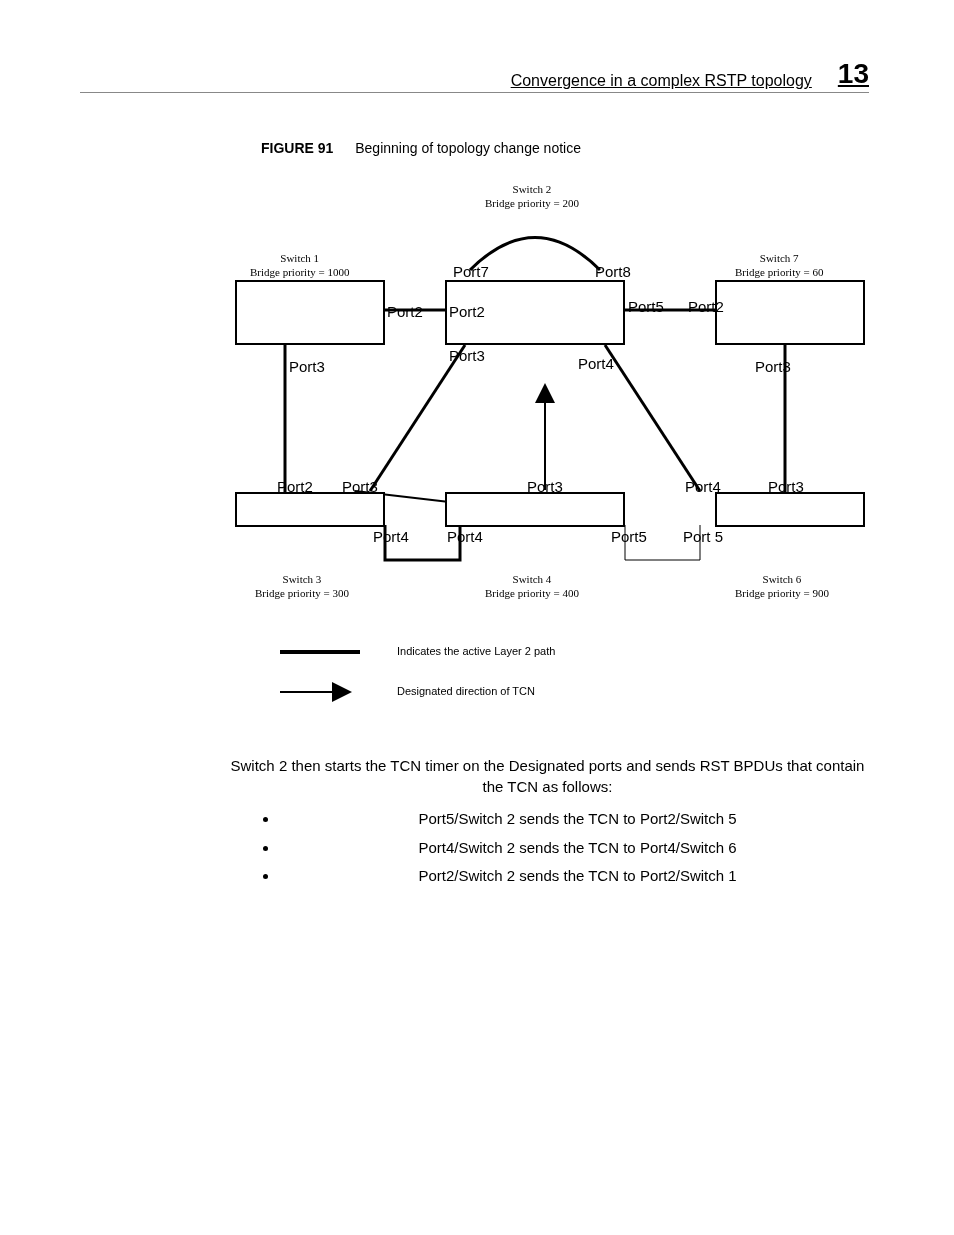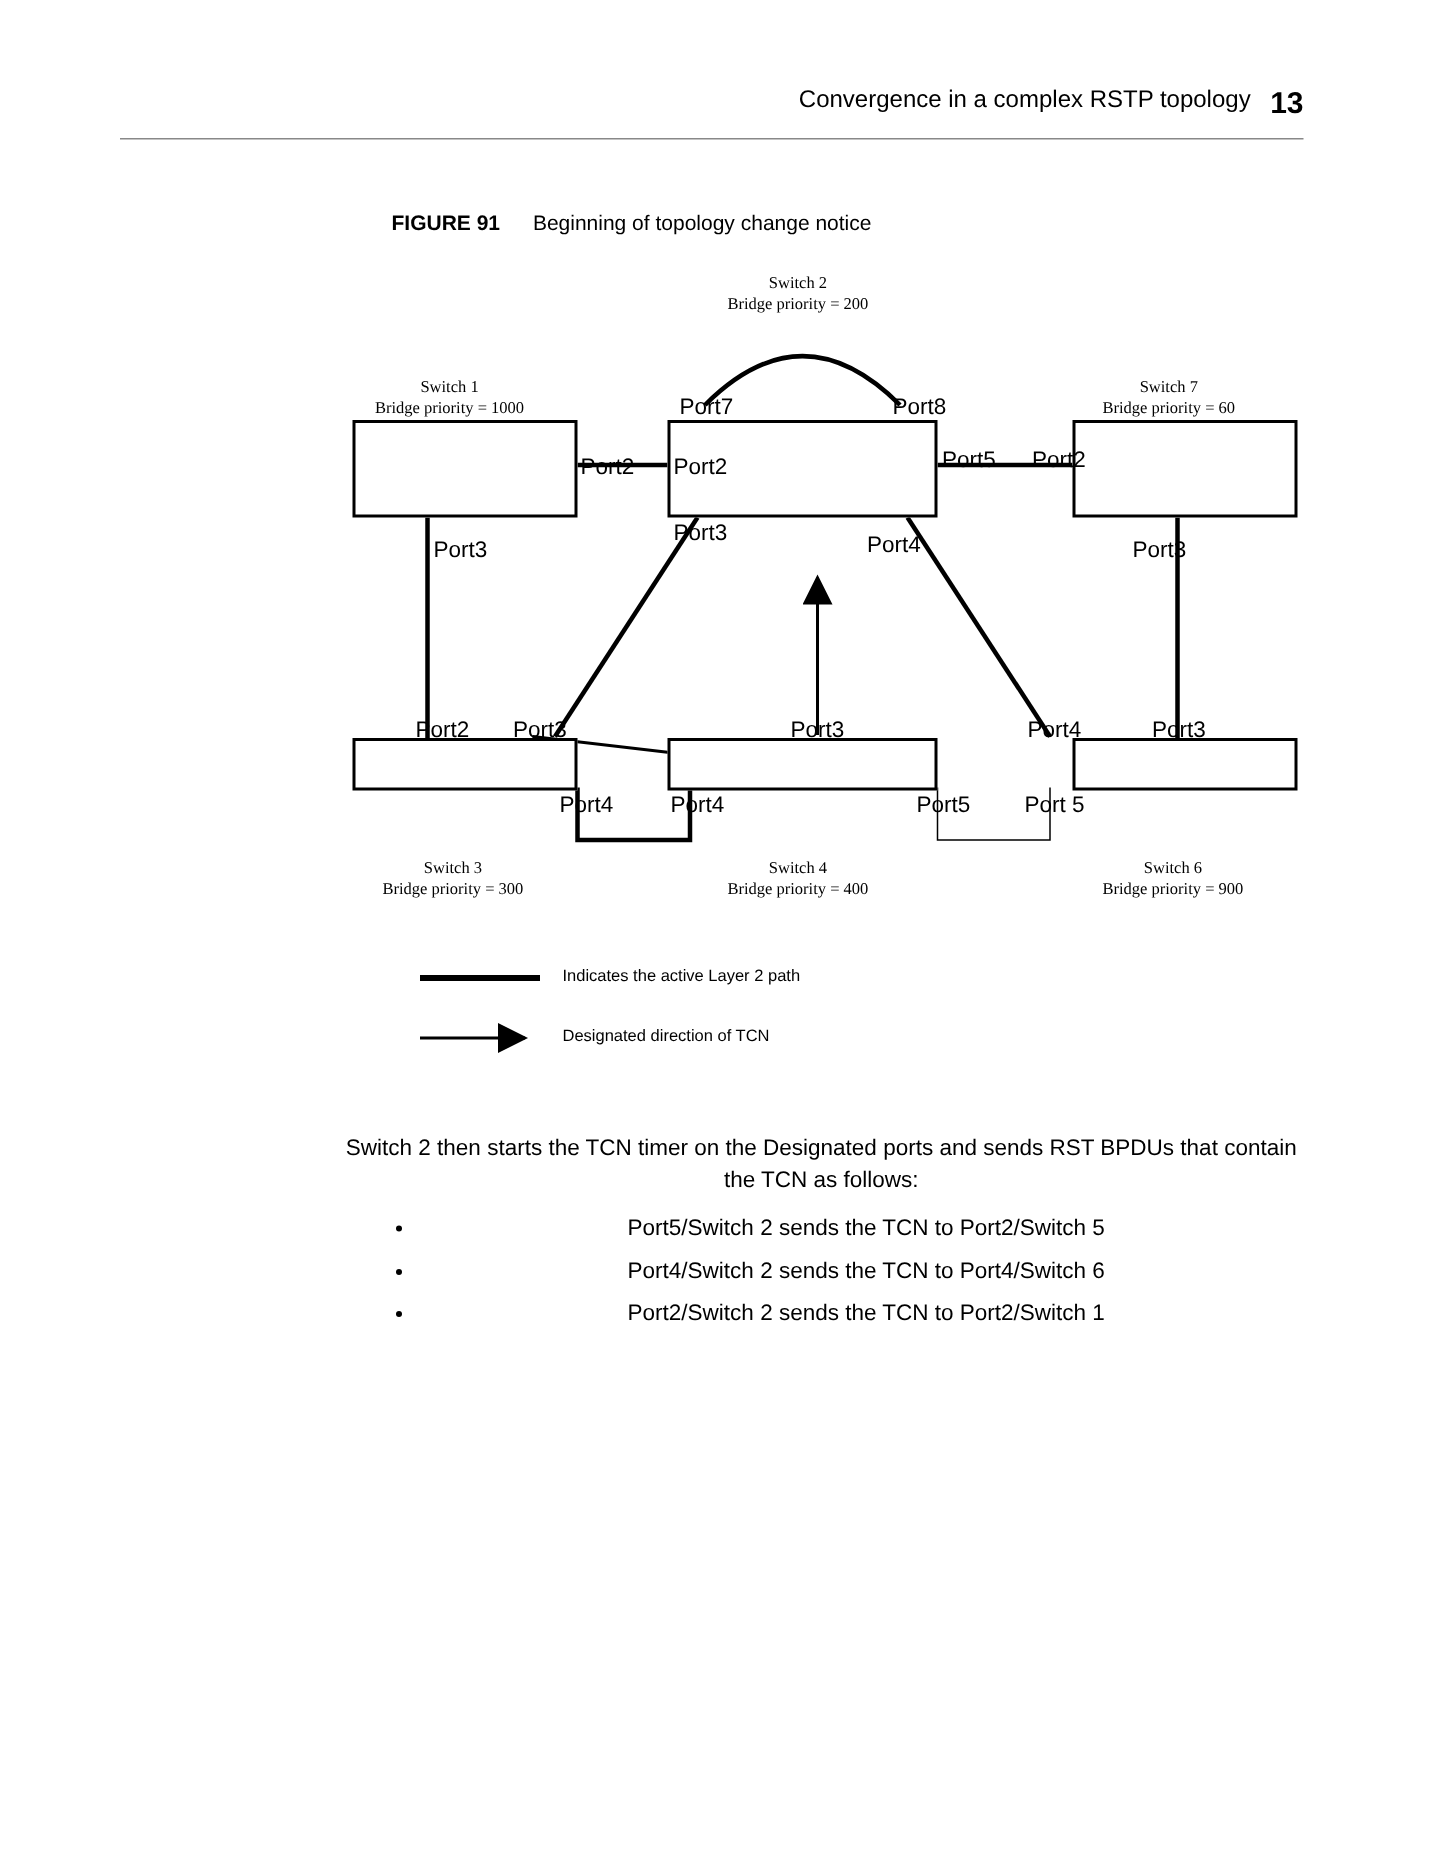--- a/index.html
+++ b/index.html
@@ -13,25 +13,26 @@
     width: 954px;
     height: 1235px;
     position: relative;
     box-sizing: border-box;
   }
   .header {
     position: absolute;
     top: 58px;
     right: 85px;
     display: flex;
-    align-items: flex-start;
-    gap: 13px;
+    align-items: flex-end;
+    gap: 26px;
+    text-decoration: underline;
   }
   .chapter-num {
-    font-size: 20px;
+    font-size: 28px;
     font-weight: bold;
     font-family: Arial, Helvetica, sans-serif;
   }
   .hr {
     position: absolute;
     left: 80px;
     right: 85px;
     top: 92px;
     height: 1px;
     background: #888;
@@ -69,20 +70,21 @@
   }
   .box {
     position: absolute;
     border: 2px solid #000;
     background: #fff;
     box-sizing: border-box;
   }
   .legend-label {
     position: absolute;
     font-size: 11px;
+    margin-left: 22px;
   }
   .body-text {
     position: absolute;
     left: 225px;
     width: 645px;
     font-size: 15px;
     line-height: 1.4;
     text-align: center;
   }
   .bullets {

